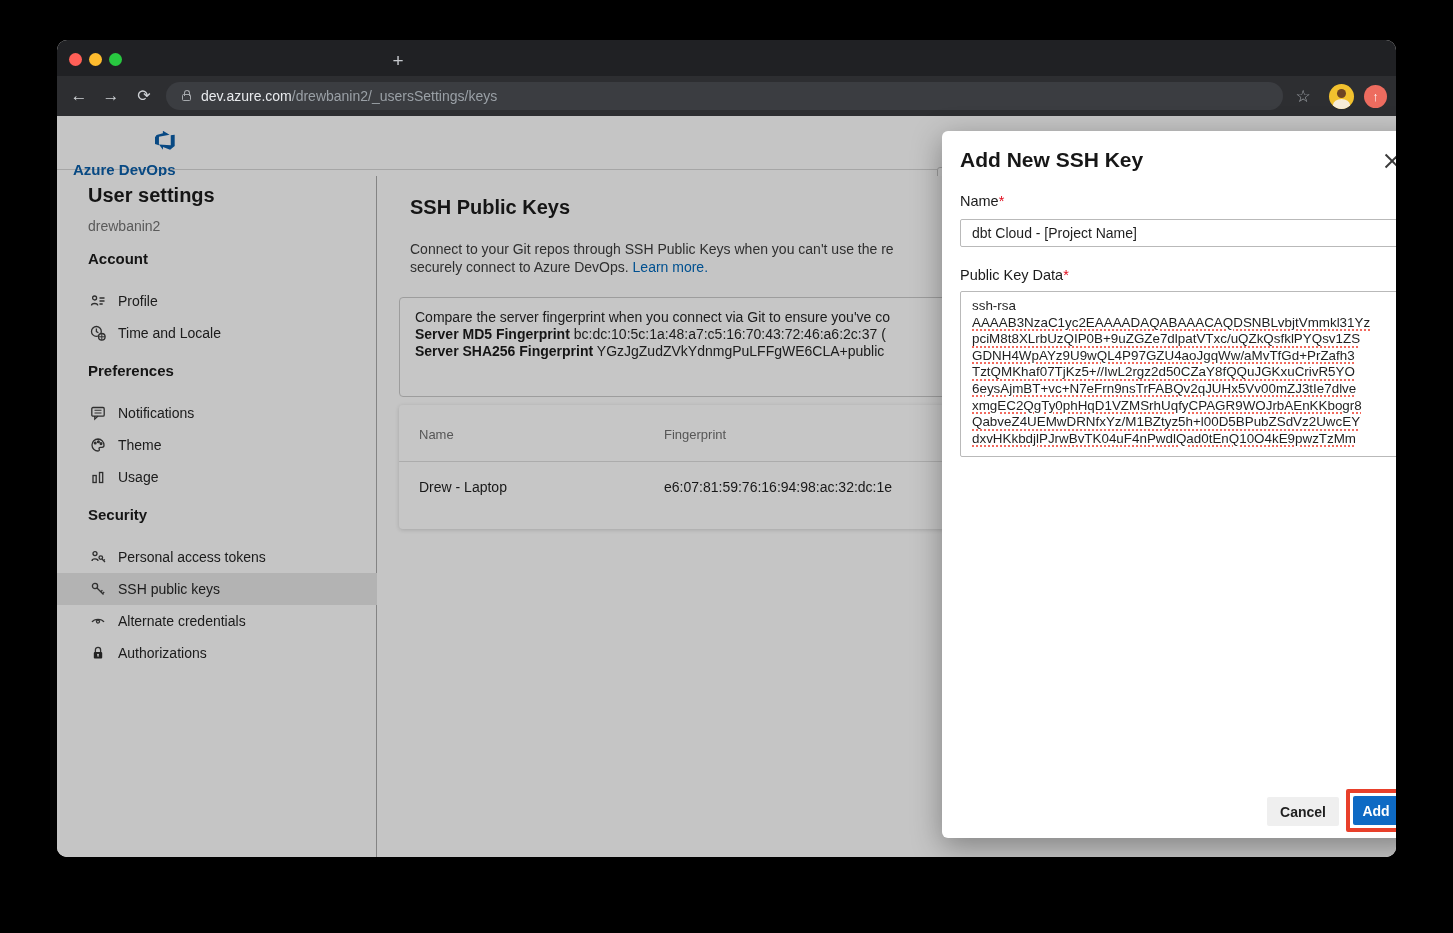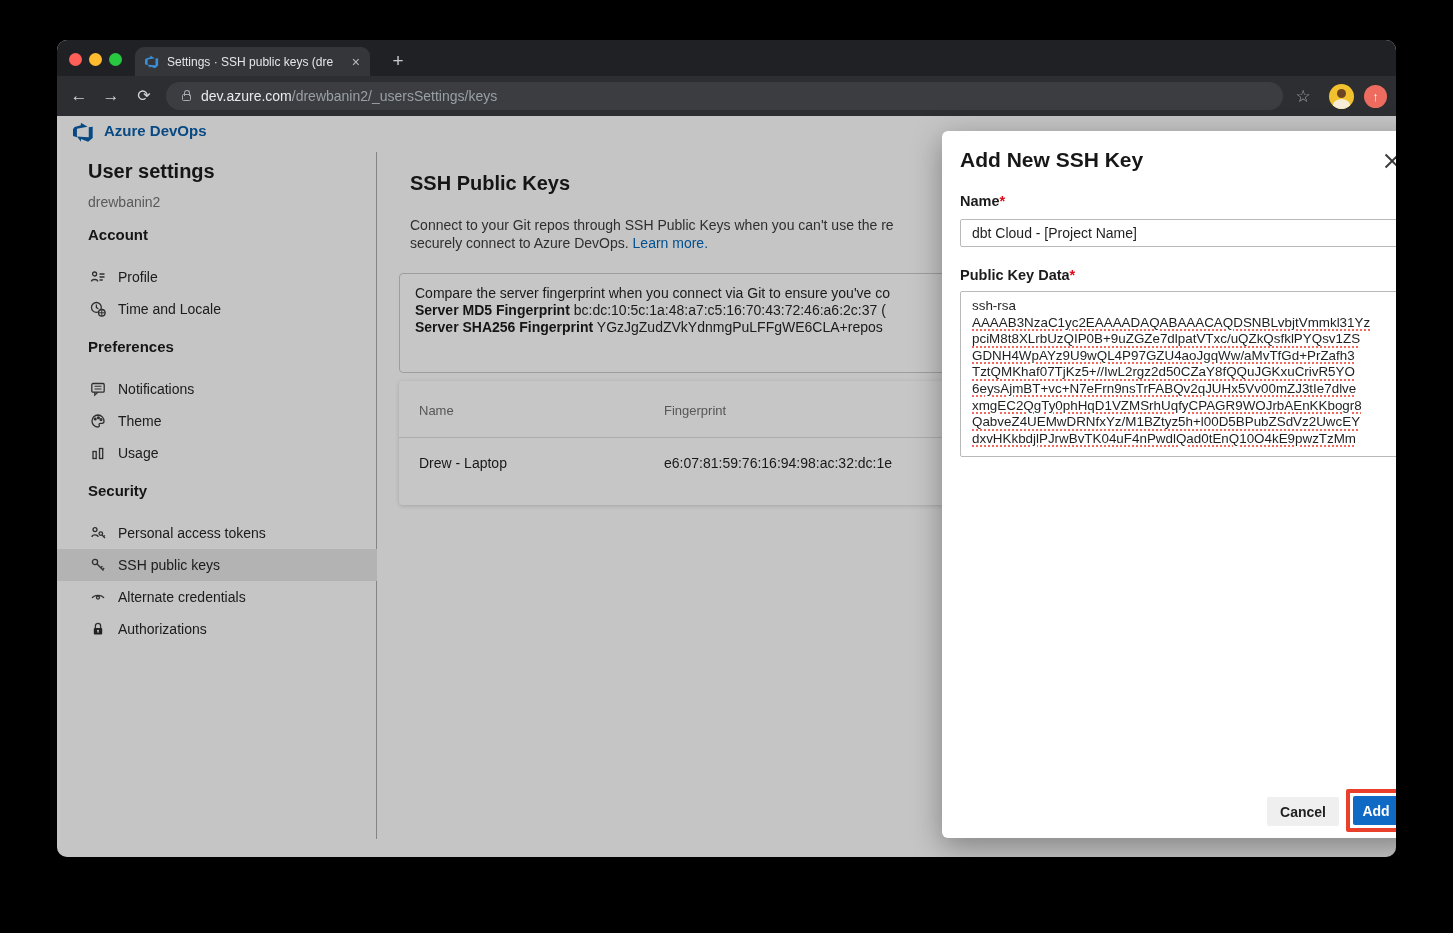--- a/index.html
+++ b/index.html
@@ -43,28 +43,28 @@
   .chrome-avatar { position:absolute; right:42px; top:8px; width:25px; height:25px; border-radius:50%;
     background:#f2c12e; overflow:hidden; }
   .chrome-avatar .head { position:absolute; left:8px; top:5px; width:9px; height:9px; border-radius:50%; background:#6e4423; }
   .chrome-avatar .torso { position:absolute; left:4px; top:15px; width:17px; height:12px; border-radius:50% 50% 0 0; background:#f7ecd8; }
   .update-badge { position:absolute; right:9px; top:9px; width:23px; height:23px; border-radius:50%;
     background:#ed6c5f; color:#fff; text-align:center; line-height:23px; font-size:13px; font-weight:bold; }
 
   
   .devops-header { position:absolute; left:0; top:76px; width:100%; height:54px; background:#fbfbfb;
     border-bottom:1px solid #d4d4d4; }
-  .brand { position:absolute; left:16px; top:6px; display:flex; align-items:flex-start; gap:10px; }
+  .brand { position:absolute; left:16px; top:14px; display:flex; align-items:flex-end; gap:10px;flex-direction:column; }
   .brand-name { color:#0b5ea8; font-weight:bold; font-size:15px; }
   .header-search { position:absolute; left:880px; top:51px; width:200px; height:26px; background:#ffffff;
     border:1px solid #c7c7c7; border-radius:3px; }
   .devops-avatar { position:absolute; left:1289px; top:50px; width:40px; height:40px; border-radius:50%; background:#cf4520; }
 
   
-  .page { position:absolute; left:0; top:112px; width:100%; height:687px; background:#fbfbfb;padding-left:44px; }
+  .page { position:absolute; left:0; top:136px; width:100%; height:687px; background:#fbfbfb;padding-left:44px; }
   .sidebar { position:absolute; left:0; top:0; width:320px; height:100%; border-right:1px solid #a9a9a9; }
   .sb-title { position:absolute; left:31px; top:8px; font-size:20px; font-weight:bold; color:#1b1b1b; }
   .sb-user { position:absolute; left:31px; top:42px; font-size:14px; color:#737373; }
   .sb-heading { position:absolute; left:31px; font-size:15px; font-weight:bold; color:#1b1b1b; }
   .sb-item { position:absolute; left:0; width:320px; height:32px; display:flex; align-items:center;
     padding-left:33px; gap:12px; font-size:14px; color:#262626; cursor:default; }
   .sb-item.selected { background:#e4e4e4; }
   .sb-item svg { flex:0 0 16px; }
 
   .content { position:absolute; left:321px; top:0; width:1018px; height:100%; }
@@ -85,21 +85,21 @@
   
   .dim { position:absolute; left:0; top:76px; width:100%; height:741px; background:rgba(0,0,0,0.215); z-index:5; }
 
   
   .modal { position:absolute; left:846px; top:91px; width:478px; height:707px; background:#fff;
     border-radius:6px; box-shadow:0 8px 30px rgba(0,0,0,0.35); z-index:10;margin-left:39px; }
   .modal-title { position:absolute; left:18px; top:17px; font-size:21px; font-weight:bold; color:#171717; }
   .modal-close { position:absolute; right:18px; top:20px; width:20px; height:20px; cursor:pointer; }
   .modal-close:before, .modal-close:after { content:""; position:absolute; left:9px; top:1px; width:1.5px; height:18px; background:#3a3a3a; }
   .modal-close:before { transform:rotate(45deg); } .modal-close:after { transform:rotate(-45deg); }
-  .fld-label { position:absolute; left:18px; font-size:14.5px; font-weight:bold; color:#1b1b1b; }
+  .fld-label { position:absolute; left:18px; font-size:14.5px; font-weight:normal; color:#1b1b1b; }
   .req { color:#e00b1c; }
   .txt-input { position:absolute; left:18px; top:88px; width:440px; height:28px; border:1px solid #b9b9b9;
     border-radius:2px; font-size:14px; color:#1f1f1f; padding:0 11px; background:#fff;
     font-family:"Liberation Sans", sans-serif; }
   .key-area { position:absolute; left:18px; top:160px; width:440px; height:166px; border:1px solid #b9b9b9;
     border-radius:2px; background:#fff; padding:6px 11px; font-size:13.4px; color:#1f1f1f;
     line-height:16.6px; overflow:hidden; cursor:text; }
   .key-area span { display:block; white-space:pre; }
   .squig { text-decoration:underline dotted #f26a5e; text-decoration-thickness:2px; text-underline-offset:3px; }
   .btn-row { position:absolute; left:0; top:655px; width:100%; height:52px; }
@@ -113,27 +113,20 @@
 </head>
 <body>
 
 <div class="stage">
   <div class="window">
 
     <div class="tabbar">
       <div class="traffic t-red"></div>
       <div class="traffic t-yellow"></div>
       <div class="traffic t-green"></div>
-      <div class="tab">
-        <svg width="14" height="14" viewBox="0 0 16 16">
-          <path fill="#3a8fd9" d="M15 3.6v8.5L11.5 15l-5.4-2v2l-3.1-4 9 .7V4zM11.1 3.7L6 .5v2L1.2 3.9 0 5.5v5.1l3 1.1V5.1z"></path>
-        </svg>
-        <span class="tab-title">Settings · SSH public keys (dre</span>
-        <span class="tab-close">×</span>
-      </div>
       <div class="newtab">+</div>
     </div>
 
     <div class="toolbar">
       <div class="nav-ic ic-back">←</div>
       <div class="nav-ic ic-fwd">→</div>
       <div class="nav-ic ic-reload">⟳</div>
       <div class="omnibox">
         <span class="lock"></span>
         <span class="url">
@@ -247,21 +240,21 @@
 
       <div class="content">
         <h1>SSH Public Keys</h1>
         <div class="intro">
           <div>Connect to your Git repos through SSH Public Keys when you can't use the re</div>
           <div><span>securely connect to Azure DevOps. </span><span class="link">Learn more.</span></div>
         </div>
         <div class="fp-box">
           <div>Compare the server fingerprint when you connect via Git to ensure you've co</div>
           <div><b>Server MD5 Fingerprint</b><span> bc:dc:10:5c:1a:48:a7:c5:16:70:43:72:46:a6:2c:37 (</span></div>
-          <div><b>Server SHA256 Fingerprint</b><span> YGzJgZudZVkYdnmgPuLFFgWE6CLA+repos</span></div>
+          <div><b>Server SHA256 Fingerprint</b><span> YGzJgZudZVkYdnmgPuLFFgWE6CLA+public</span></div>
         </div>
         <div class="key-card">
           <div class="kc-head col-name">Name</div>
           <div class="kc-head col-fp">Fingerprint</div>
           <div class="kc-divider"></div>
           <div>
             <div class="kc-cell col-name">Drew - Laptop</div>
             <div class="kc-cell col-fp">e6:07:81:59:76:16:94:98:ac:32:dc:1e</div>
           </div>
         </div>

